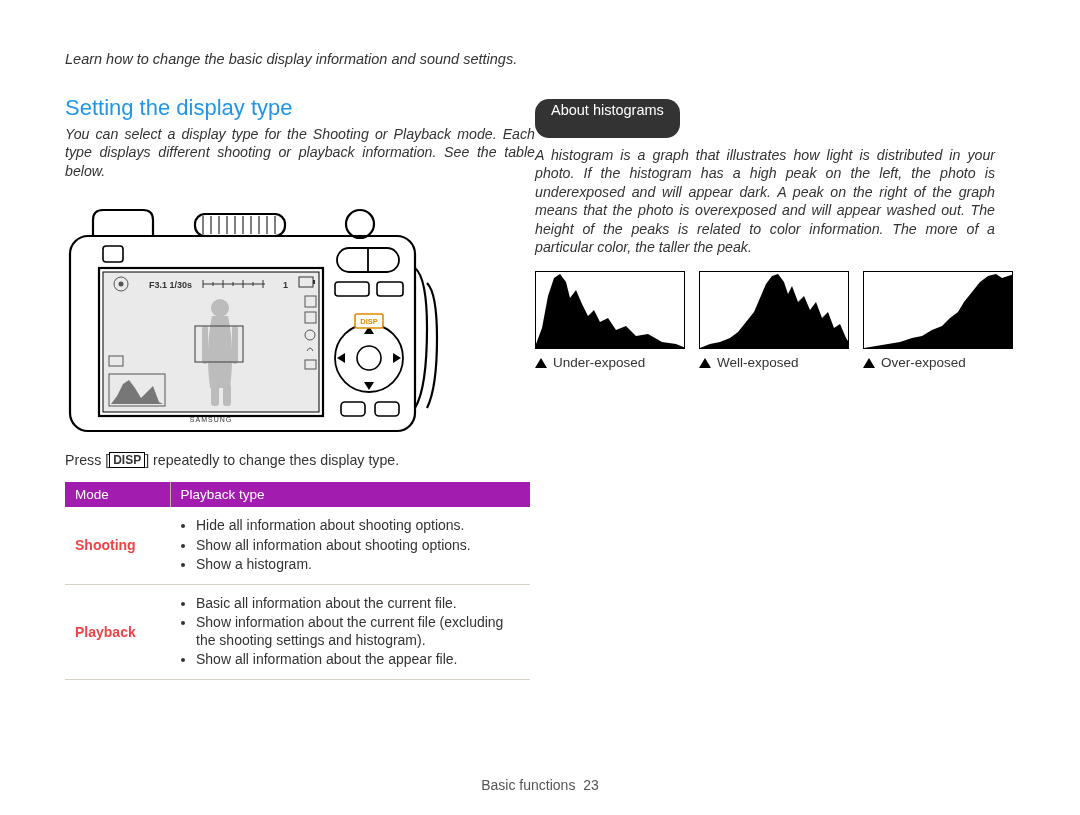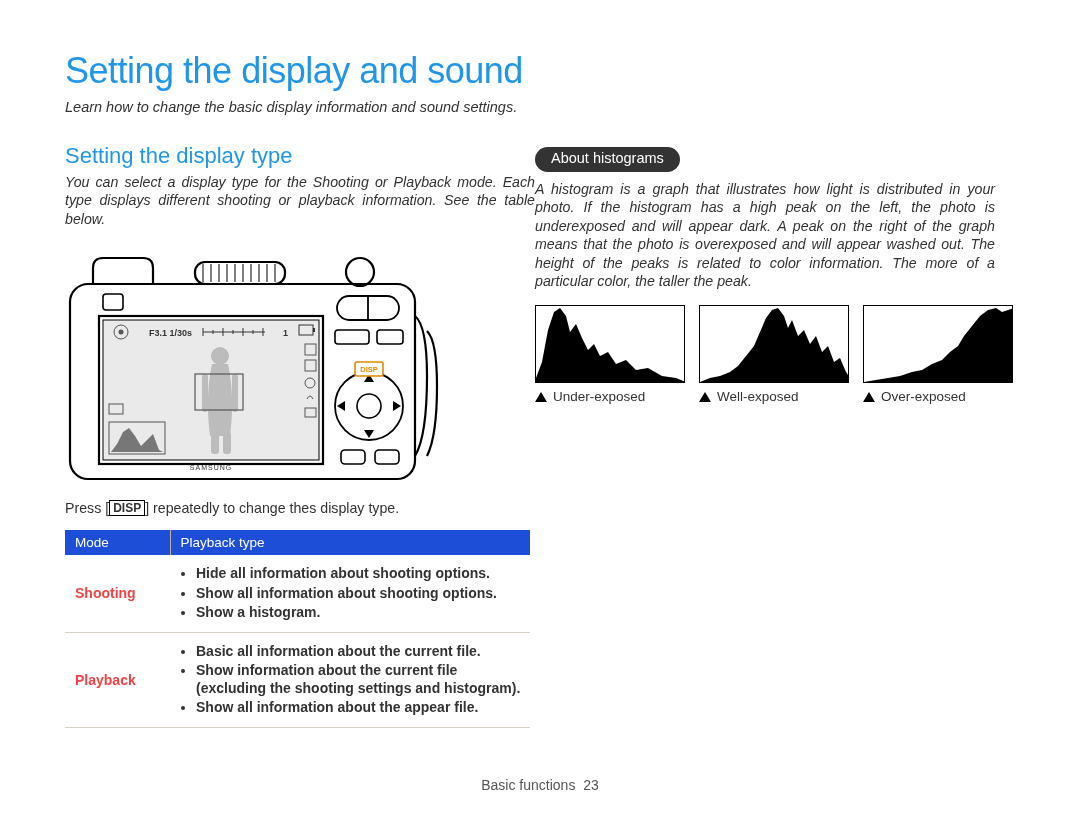--- a/index.html
+++ b/index.html
@@ -66,36 +66,36 @@
     font-size: 12px;
     vertical-align: 1px;
   }
   table.modes {
     border-collapse: collapse;
     width: 465px;
     margin-top: 14px;
     font-size: 14px;
   }
   table.modes th {
-    background: #1d4ed8;
+    background: #a21caf;
     color: #fff;
     font-weight: 400;
     text-align: left;
     padding: 5px 10px;
     font-size: 13.5px;
   }
   table.modes th:first-child {
     border-right: 1px solid #bdb39a;
     width: 105px;
   }
   table.modes td {
     border-bottom: 1px solid #d8d2c2;
     padding: 8px 4px 8px 10px;
     vertical-align: middle;
-    font-weight: 700;
+    font-weight: 400;
     color:#333;
   }
   table.modes td.mode {
     font-weight: 700;
     width: 105px;
     color:#ef4444;
   }
   table.modes ul {
     margin: 0;
     padding-left: 16px;
@@ -103,21 +103,21 @@
   table.modes li {
     list-style-type: disc;
     margin: 2px 0;
     line-height: 1.25;
   }
   .pill {
     display: inline-block;
     background: #333;
     color: #fff;
     border-radius: 14px;
-    padding: 3px 16px 6px;
+    padding: 3px 16px 20px;
     font-size: 14.5px;
     margin: 4px 0 8px 0;
   }
   .hist-row {
     display: flex;
     gap: 14px;
     margin-top: 14px;
   }
   .hist-cell { width: 150px; }
   .hist-box {
@@ -151,21 +151,20 @@
     font-size: 14px;
     color: #555;
     font-weight: 300;
   }
 </style>
 </head>
 <body>
 
 <div class="page">
 
-  <h1>Setting the display and sound</h1>
   <p class="intro">Learn how to change the basic display information and sound settings.</p>
 
   <div class="columns">
 
     <div class="col">
       <h2>Setting the display type</h2>
       <p class="justify">You can select a display type for the Shooting or Playback mode. Each type displays different shooting or playback information. See the table below.</p>
 
       <div class="camera-box">
         <svg class="camera-svg" viewBox="0 0 380 240">

